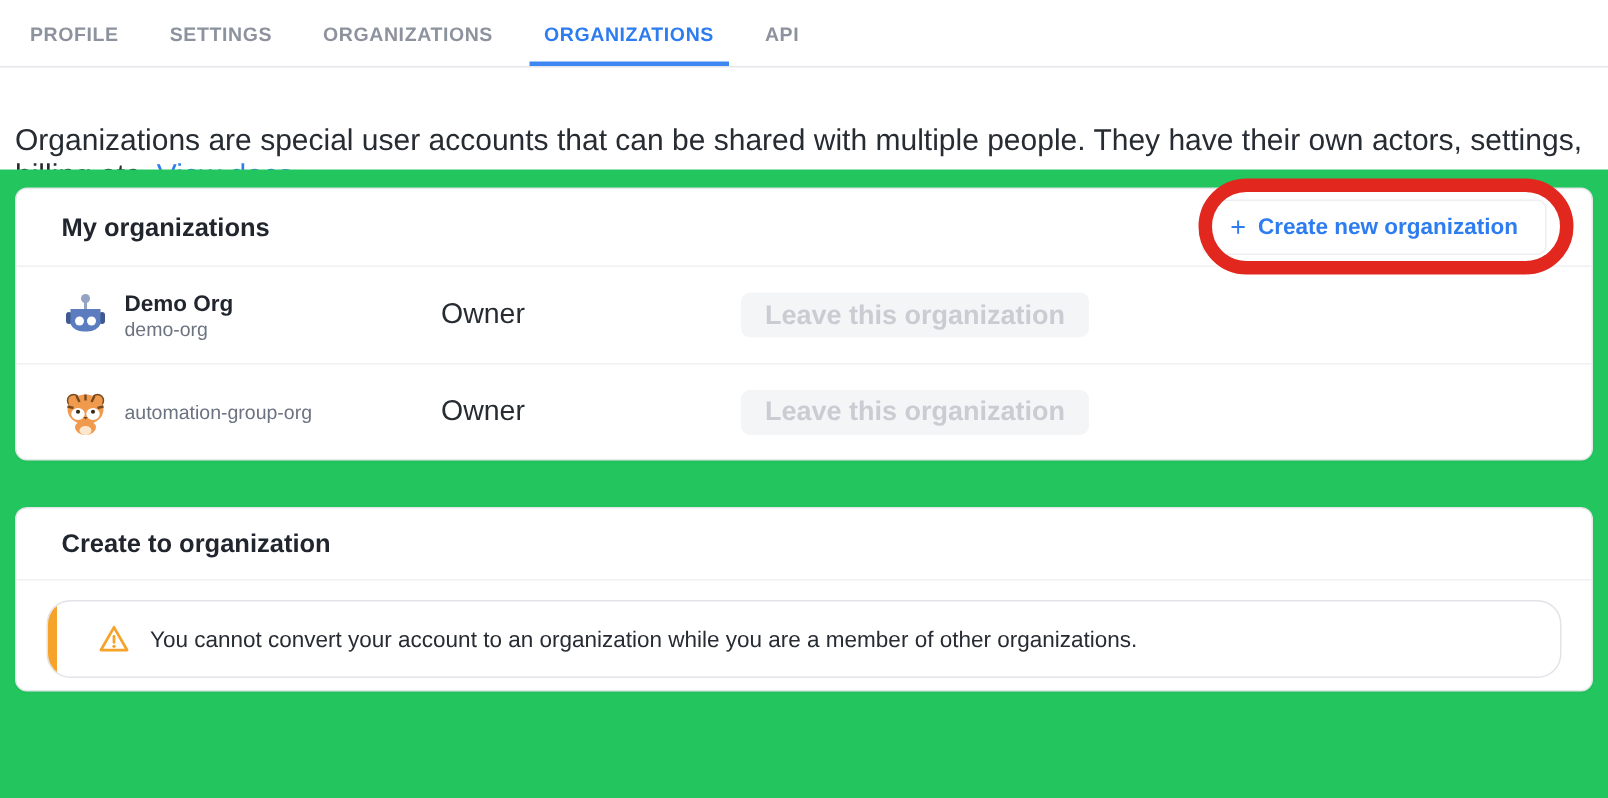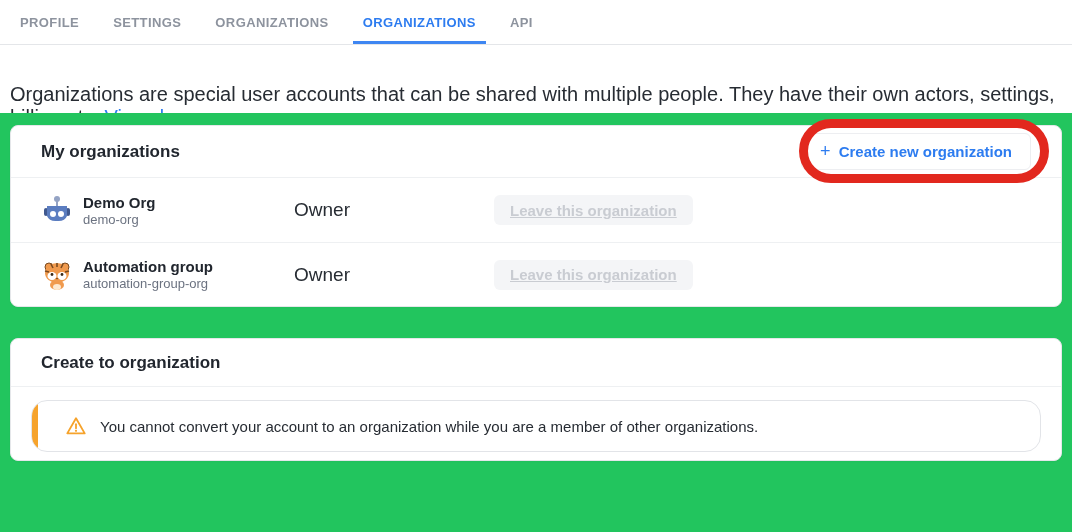--- a/index.html
+++ b/index.html
@@ -148,24 +148,23 @@
     color:var(--text);
   }
   .leave-btn{
     height:30px;
     padding:0 16px;
     background:#f4f5f7;
     border:none;
     border-radius:6px;
     color:#c9ccd2;
     font-family:"Liberation Sans", sans-serif;
-    font-size:15px;
-    font-weight:bold;
-    cursor:pointer;
-    text-decoration:underline;
+    font-size:18px;
+    font-weight:bold;
+    cursor:pointer;
   }
   
   .card-convert{margin-top:31px;padding-bottom:8px;}
   .card-convert .card-head{height:48px;}
   .warn-banner{
     position:relative;
     margin:13px 20px 0 20px;
     height:52px;
     border:1px solid #e2e4e8;
     border-radius:16px;
@@ -263,21 +262,20 @@
           <ellipse cx="16" cy="14" rx="12" ry="10" fill="#f09a4e"></ellipse>
           <path d="M10 5 l2 4 M16 4 v4 M22 5 l-2 4" stroke="#7a4a1f" stroke-width="1.6"></path>
           <path d="M4 12 l4 1 M28 12 l-4 1" stroke="#7a4a1f" stroke-width="1.6"></path>
           <ellipse cx="11" cy="17" rx="4.5" ry="4" fill="#ffffff"></ellipse>
           <ellipse cx="21" cy="17" rx="4.5" ry="4" fill="#ffffff"></ellipse>
           <circle cx="11" cy="15.5" r="1.4" fill="#3a2a18"></circle>
           <circle cx="21" cy="15.5" r="1.4" fill="#3a2a18"></circle>
           <path d="M14.5 19 h3 l-1.5 1.6 z" fill="#7a4a1f"></path>
         </svg>
         <div>
-          <div class="org-name">Automation group</div>
           <div class="org-slug">automation-group-org</div>
         </div>
       </div>
       <div class="org-role">Owner</div>
       <button class="leave-btn">Leave this organization</button>
     </div>
   </section>
 
   <section class="card card-convert">
     <div class="card-head">

